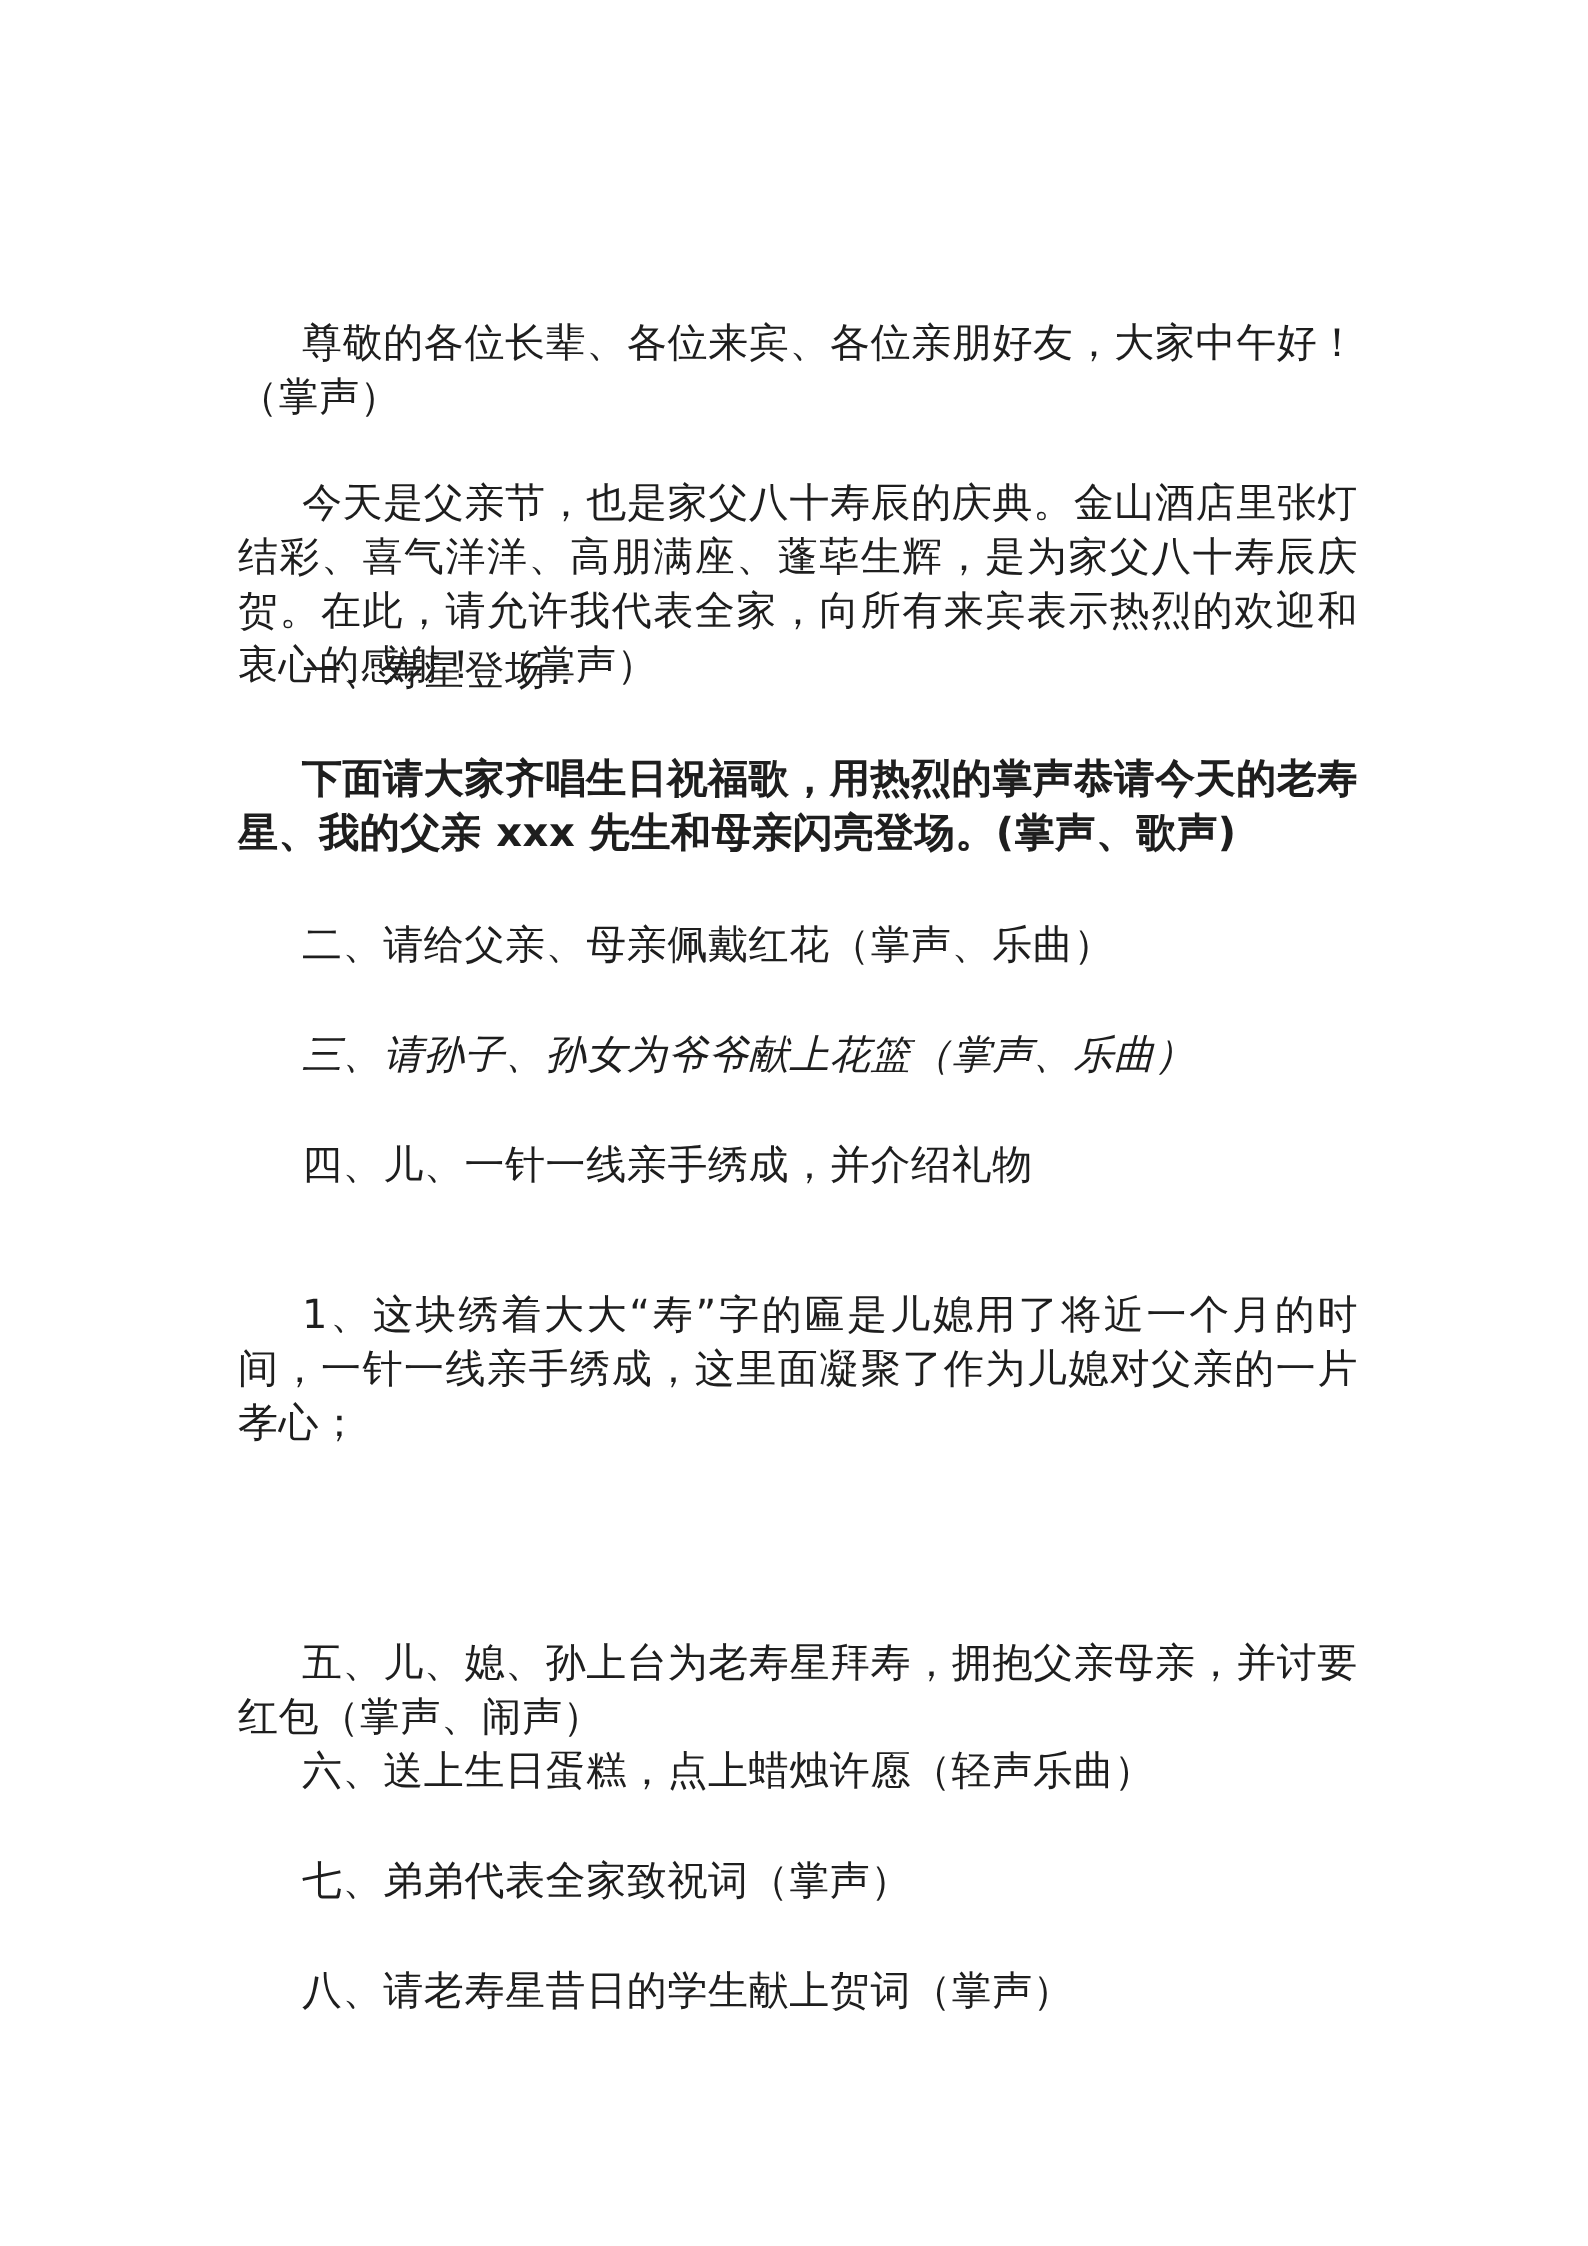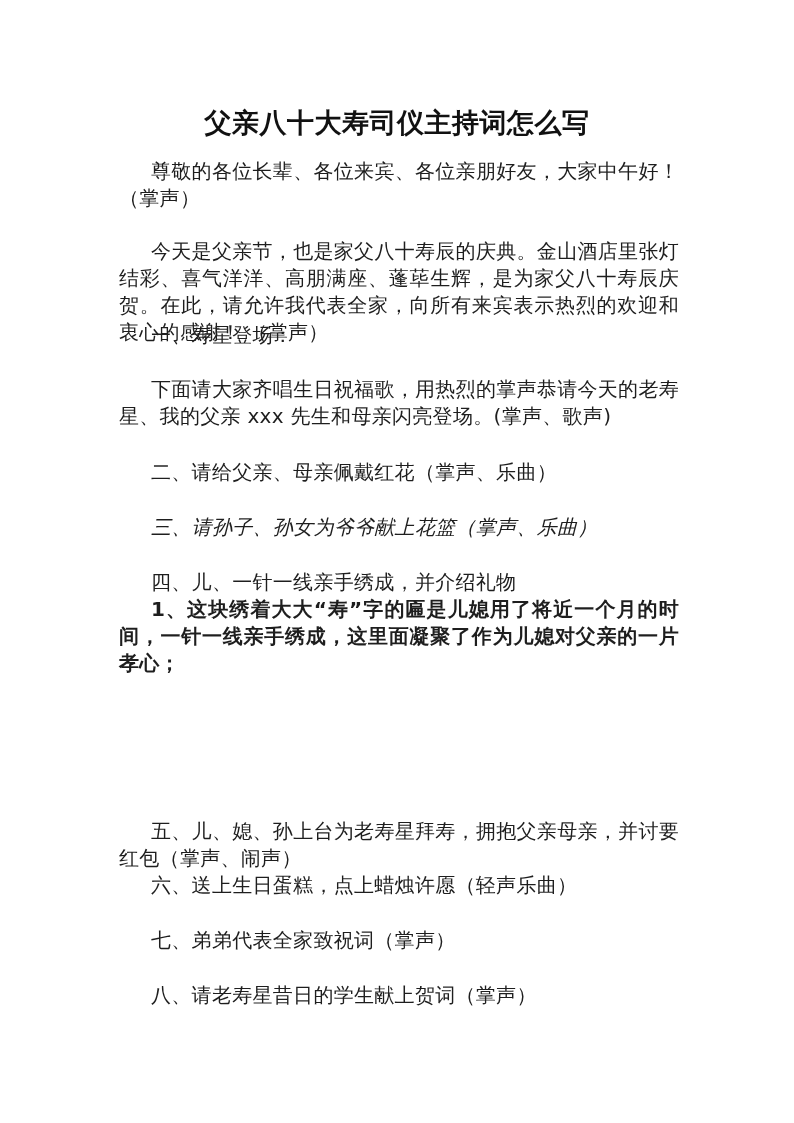--- a/index.html
+++ b/index.html
@@ -41,27 +41,26 @@
       text-indent: 32px;
       color: #1e1e1e;
       text-align: justify;
       letter-spacing: 0.3px;
     }
   </style>
 </head>
 <body>
 
 <div class="page">
-  <div class="title">父亲八十大寿司仪主持词怎么写</div>
 
   <div class="para" style="top:158px;">尊敬的各位长辈、各位来宾、各位亲朋好友，大家中午好！ （掌声）</div>
   <div class="para" style="top:238px;">今天是父亲节，也是家父八十寿辰的庆典。金山酒店里张灯结彩、喜气洋洋、高朋满座、蓬荜生辉，是为家父八十寿辰庆贺。在此，请允许我代表全家，向所有来宾表示热烈的欢迎和衷心的感谢！ （掌声）</div>
   <div class="para" style="top:322px;">一、寿星登场：</div>
-  <div class="para" style="top:376px;">下面请大家齐唱生日祝福歌，用热烈的掌声恭请今天的老寿星、我的父亲 xxx 先生和母亲闪亮登场。(掌声、歌声)</div>
+  <div class="para" style="top:376px;font-weight:bold;">下面请大家齐唱生日祝福歌，用热烈的掌声恭请今天的老寿星、我的父亲 xxx 先生和母亲闪亮登场。(掌声、歌声)</div>
   <div class="para" style="top:459px;">二、请给父亲、母亲佩戴红花（掌声、乐曲）</div>
   <div class="para" style="top:514px;font-style:italic;">三、请孙子、孙女为爷爷献上花篮（掌声、乐曲）</div>
   <div class="para" style="top:569px;">四、儿、一针一线亲手绣成，并介绍礼物</div>
-  <div class="para" style="top:596px;font-weight:bold;">1、这块绣着大大“寿”字的匾是儿媳用了将近一个月的时间，一针一线亲手绣成，这里面凝聚了作为儿媳对父亲的一片孝心；</div>
+  <div class="para" style="top:644px;">1、这块绣着大大“寿”字的匾是儿媳用了将近一个月的时间，一针一线亲手绣成，这里面凝聚了作为儿媳对父亲的一片孝心；</div>
   <div class="para" style="top:790px;margin-top:28px;">五、儿、媳、孙上台为老寿星拜寿，拥抱父亲母亲，并讨要红包（掌声、闹声）</div>
   <div class="para" style="top:872px;">六、送上生日蛋糕，点上蜡烛许愿（轻声乐曲）</div>
   <div class="para" style="top:927px;">七、弟弟代表全家致祝词（掌声）</div>
   <div class="para" style="top:982px;">八、请老寿星昔日的学生献上贺词（掌声）</div>
 </div>
 
 </body></html>

